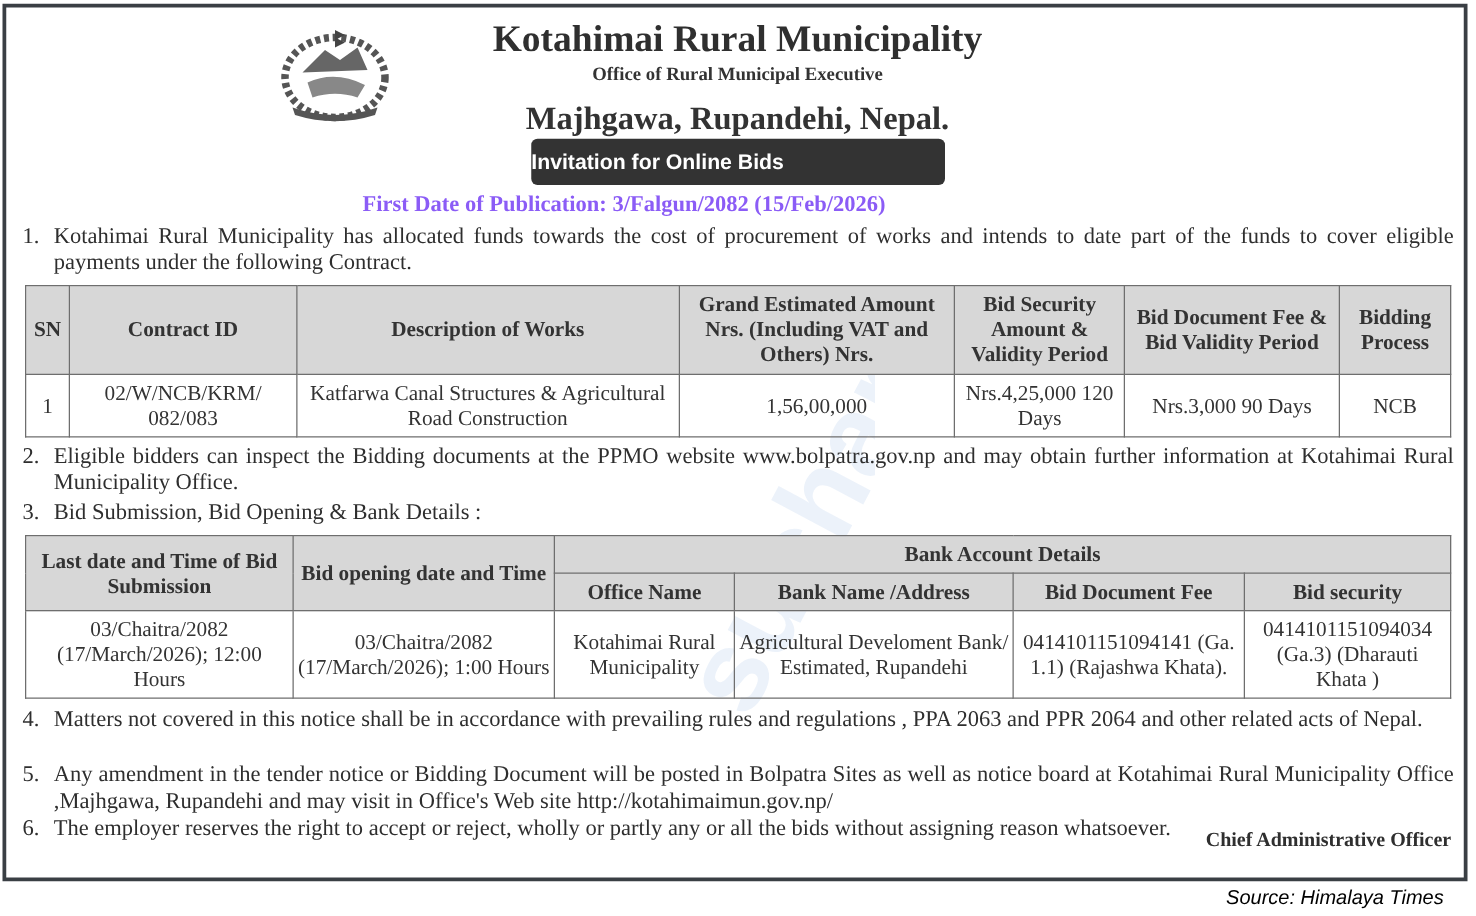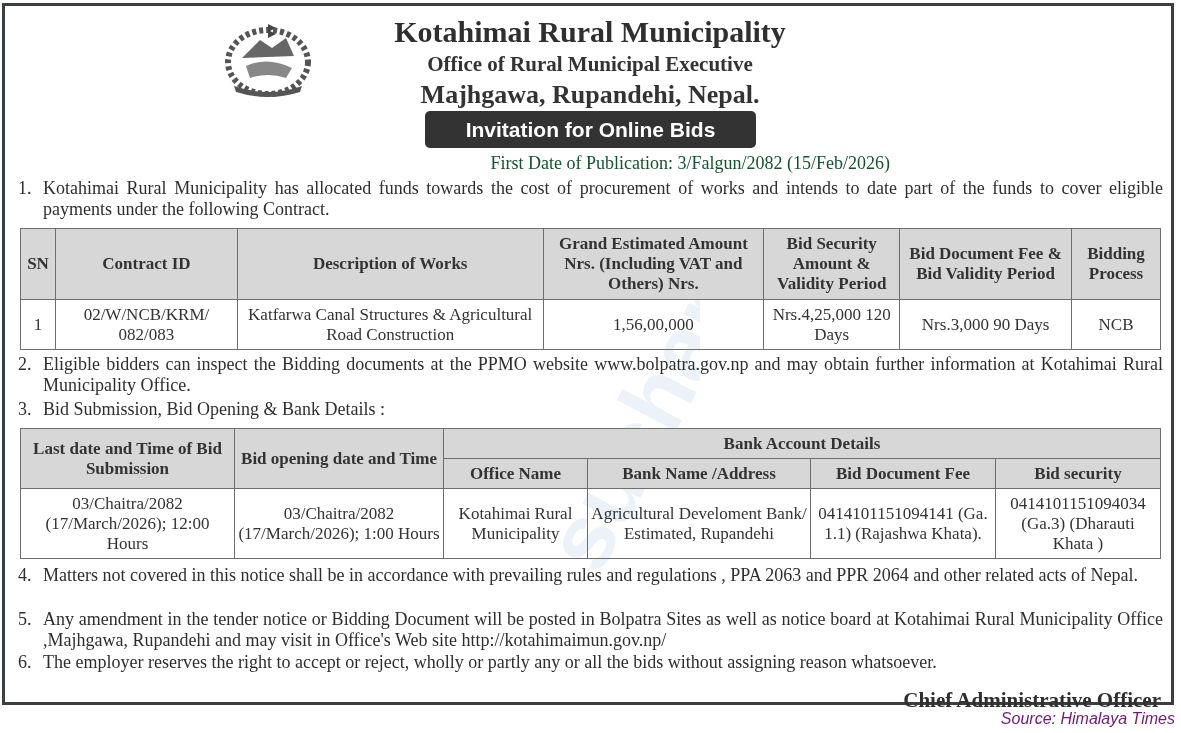--- a/index.html
+++ b/index.html
@@ -3,36 +3,36 @@
 <meta charset="utf-8">
 <style>
   html, body { margin:0; padding:0; background:#ffffff; }
   body { width:1181px; height:733px; position:relative; overflow:hidden;
          font-family:"DejaVu Serif","Liberation Serif",serif; color:#2b2b2b; }
   .frame { position:absolute; left:2px; top:3px; width:1172px; height:702px;
            border:3px solid #3a3f44; box-sizing:border-box; }
   .emblem { position:absolute; left:220px; top:16px; width:96px; height:84px; }
   .hdr { position:absolute; left:0; width:1181px; text-align:center; }
   .h1 { top:15px; font-family:"Liberation Serif",serif; font-weight:bold; font-size:30px; color:#2f2f2f; left:290px; width:600px; }
-  .h2 { top:52px; font-family:"Liberation Serif",serif; font-weight:bold; font-size:21px; color:#333; left:290px; width:600px; }
+  .h2 { top:52px; font-family:"Liberation Serif",serif; font-weight:bold; font-size:15px; color:#333; left:290px; width:600px; }
   .h3 { top:80px; font-family:"Liberation Serif",serif; font-weight:bold; font-size:26px; color:#333; left:290px; width:600px; }
   .banner { position:absolute; left:425px; top:111px; width:331px; height:37px; background:#333333;
             border-radius:5px; color:#ffffff; font-family:"Liberation Sans",sans-serif; font-weight:bold;
-            font-size:21px; text-align:center; line-height:37px; }
-  .pubdate { position:absolute; left:290px; top:153px; width:600px; text-align:right;
-             font-family:"Liberation Serif",serif; font-weight:normal; font-size:18px; color:#14532d; }
+            font-size:17px; line-height:37px; }
+  .pubdate { position:absolute; left:290px; top:153px; width:600px; text-align:left;
+             font-family:"Liberation Serif",serif; font-weight:bold; font-size:18px; color:#8b5cf6; }
   .para { position:absolute; left:18px; width:1145px; font-family:"Liberation Serif",serif;
           font-size:18px; line-height:21px; color:#2e2e2e; }
   .para .num { position:absolute; left:0; top:0; }
   .para .txt { display:block; margin-left:25px; text-align:justify; text-align-last:left; }
   table { position:absolute; border-collapse:collapse; font-family:"Liberation Serif",serif; font-size:17px; color:#333; }
   td, th { border:1.5px solid #6e6e6e; text-align:center; vertical-align:middle; padding:0 3px; line-height:20px; }
   th { background:#d7d7d7; font-weight:bold; }
-  .sig { position:absolute; right:20px; top:688px; font-family:"Liberation Serif",serif; font-weight:bold; font-size:21px; color:#2f2f2f; }
-  .source { position:absolute; right:6px; top:710px; font-family:"Liberation Sans",sans-serif; font-style:italic; font-size:16px; color:#701a75; }
+  .sig { position:absolute; right:20px; top:664px; font-family:"Liberation Serif",serif; font-weight:bold; font-size:16px; color:#2f2f2f; }
+  .source { position:absolute; right:26px; top:710px; font-family:"Liberation Sans",sans-serif; font-style:italic; font-size:16px; color:#000000; }
   .wm { position:absolute; pointer-events:none; }
 </style>
 </head>
 <body>
 
 <div class="frame"></div>
 
 <svg class="wm" style="left:380px;top:250px;" width="320" height="320" viewBox="0 0 320 320">
   <text x="40" y="290" transform="rotate(-62 160 160)" font-family="Liberation Sans, sans-serif" font-weight="bold" font-size="92" fill="#2a6fc4" fill-opacity="0.09">suchana</text>
 </svg>

